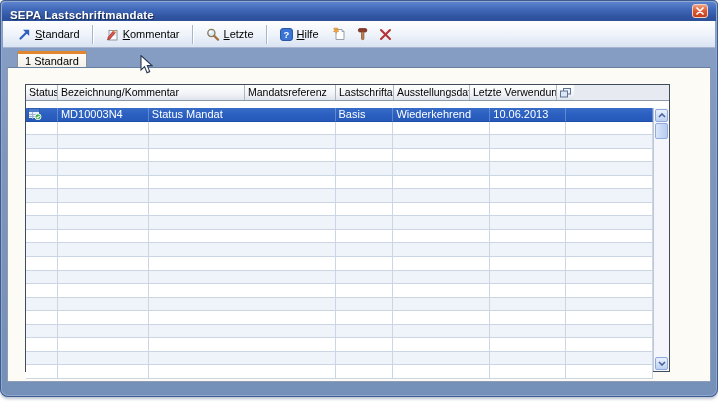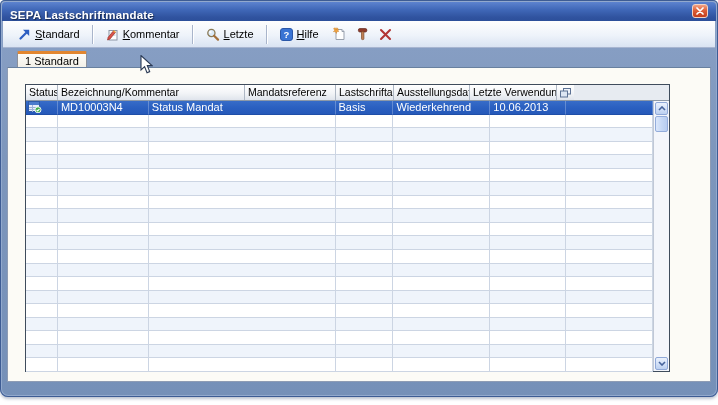--- a/index.html
+++ b/index.html
@@ -68,21 +68,21 @@
     box-sizing:border-box;height:15px;line-height:14px;font-size:10.5px;color:#000;
     padding-left:3px;white-space:nowrap;overflow:hidden;
     background:linear-gradient(180deg,#ffffff 0%,#f2f4f7 55%,#dfe4ec 100%);
     border-right:1px solid #aeb7c4;box-shadow:inset 0 1px 0 #ffffff;
     cursor:pointer;
   }
   .hcell-icon{
     width:17px;flex:none;display:flex;align-items:center;justify-content:center;padding:0;
     border-right:none;
   }
-  .tbody{position:relative;flex:1;}
+  .tbody{position:relative;flex:1;margin-top:7px;}
   .grid{position:absolute;left:0;top:0;right:16px;bottom:0;}
   .trow{display:flex;height:13.55px;background:#fff;cursor:default;}
   .trow.alt{background:#eff4fb;}
   .trow.selected{background:linear-gradient(180deg,#376cc8 0%,#2a5fc0 50%,#2558b8 100%);color:#fff;}
   .cell{
     box-sizing:border-box;height:13.55px;line-height:12.5px;font-size:11px;
     padding-left:3px;white-space:nowrap;overflow:hidden;
     border-right:1px solid #ccd5e3;border-bottom:1px solid #ccd5e3;
   }
   .trow.selected .cell{border-right-color:rgba(255,255,255,.25);border-bottom-color:#1f4ea8;}

